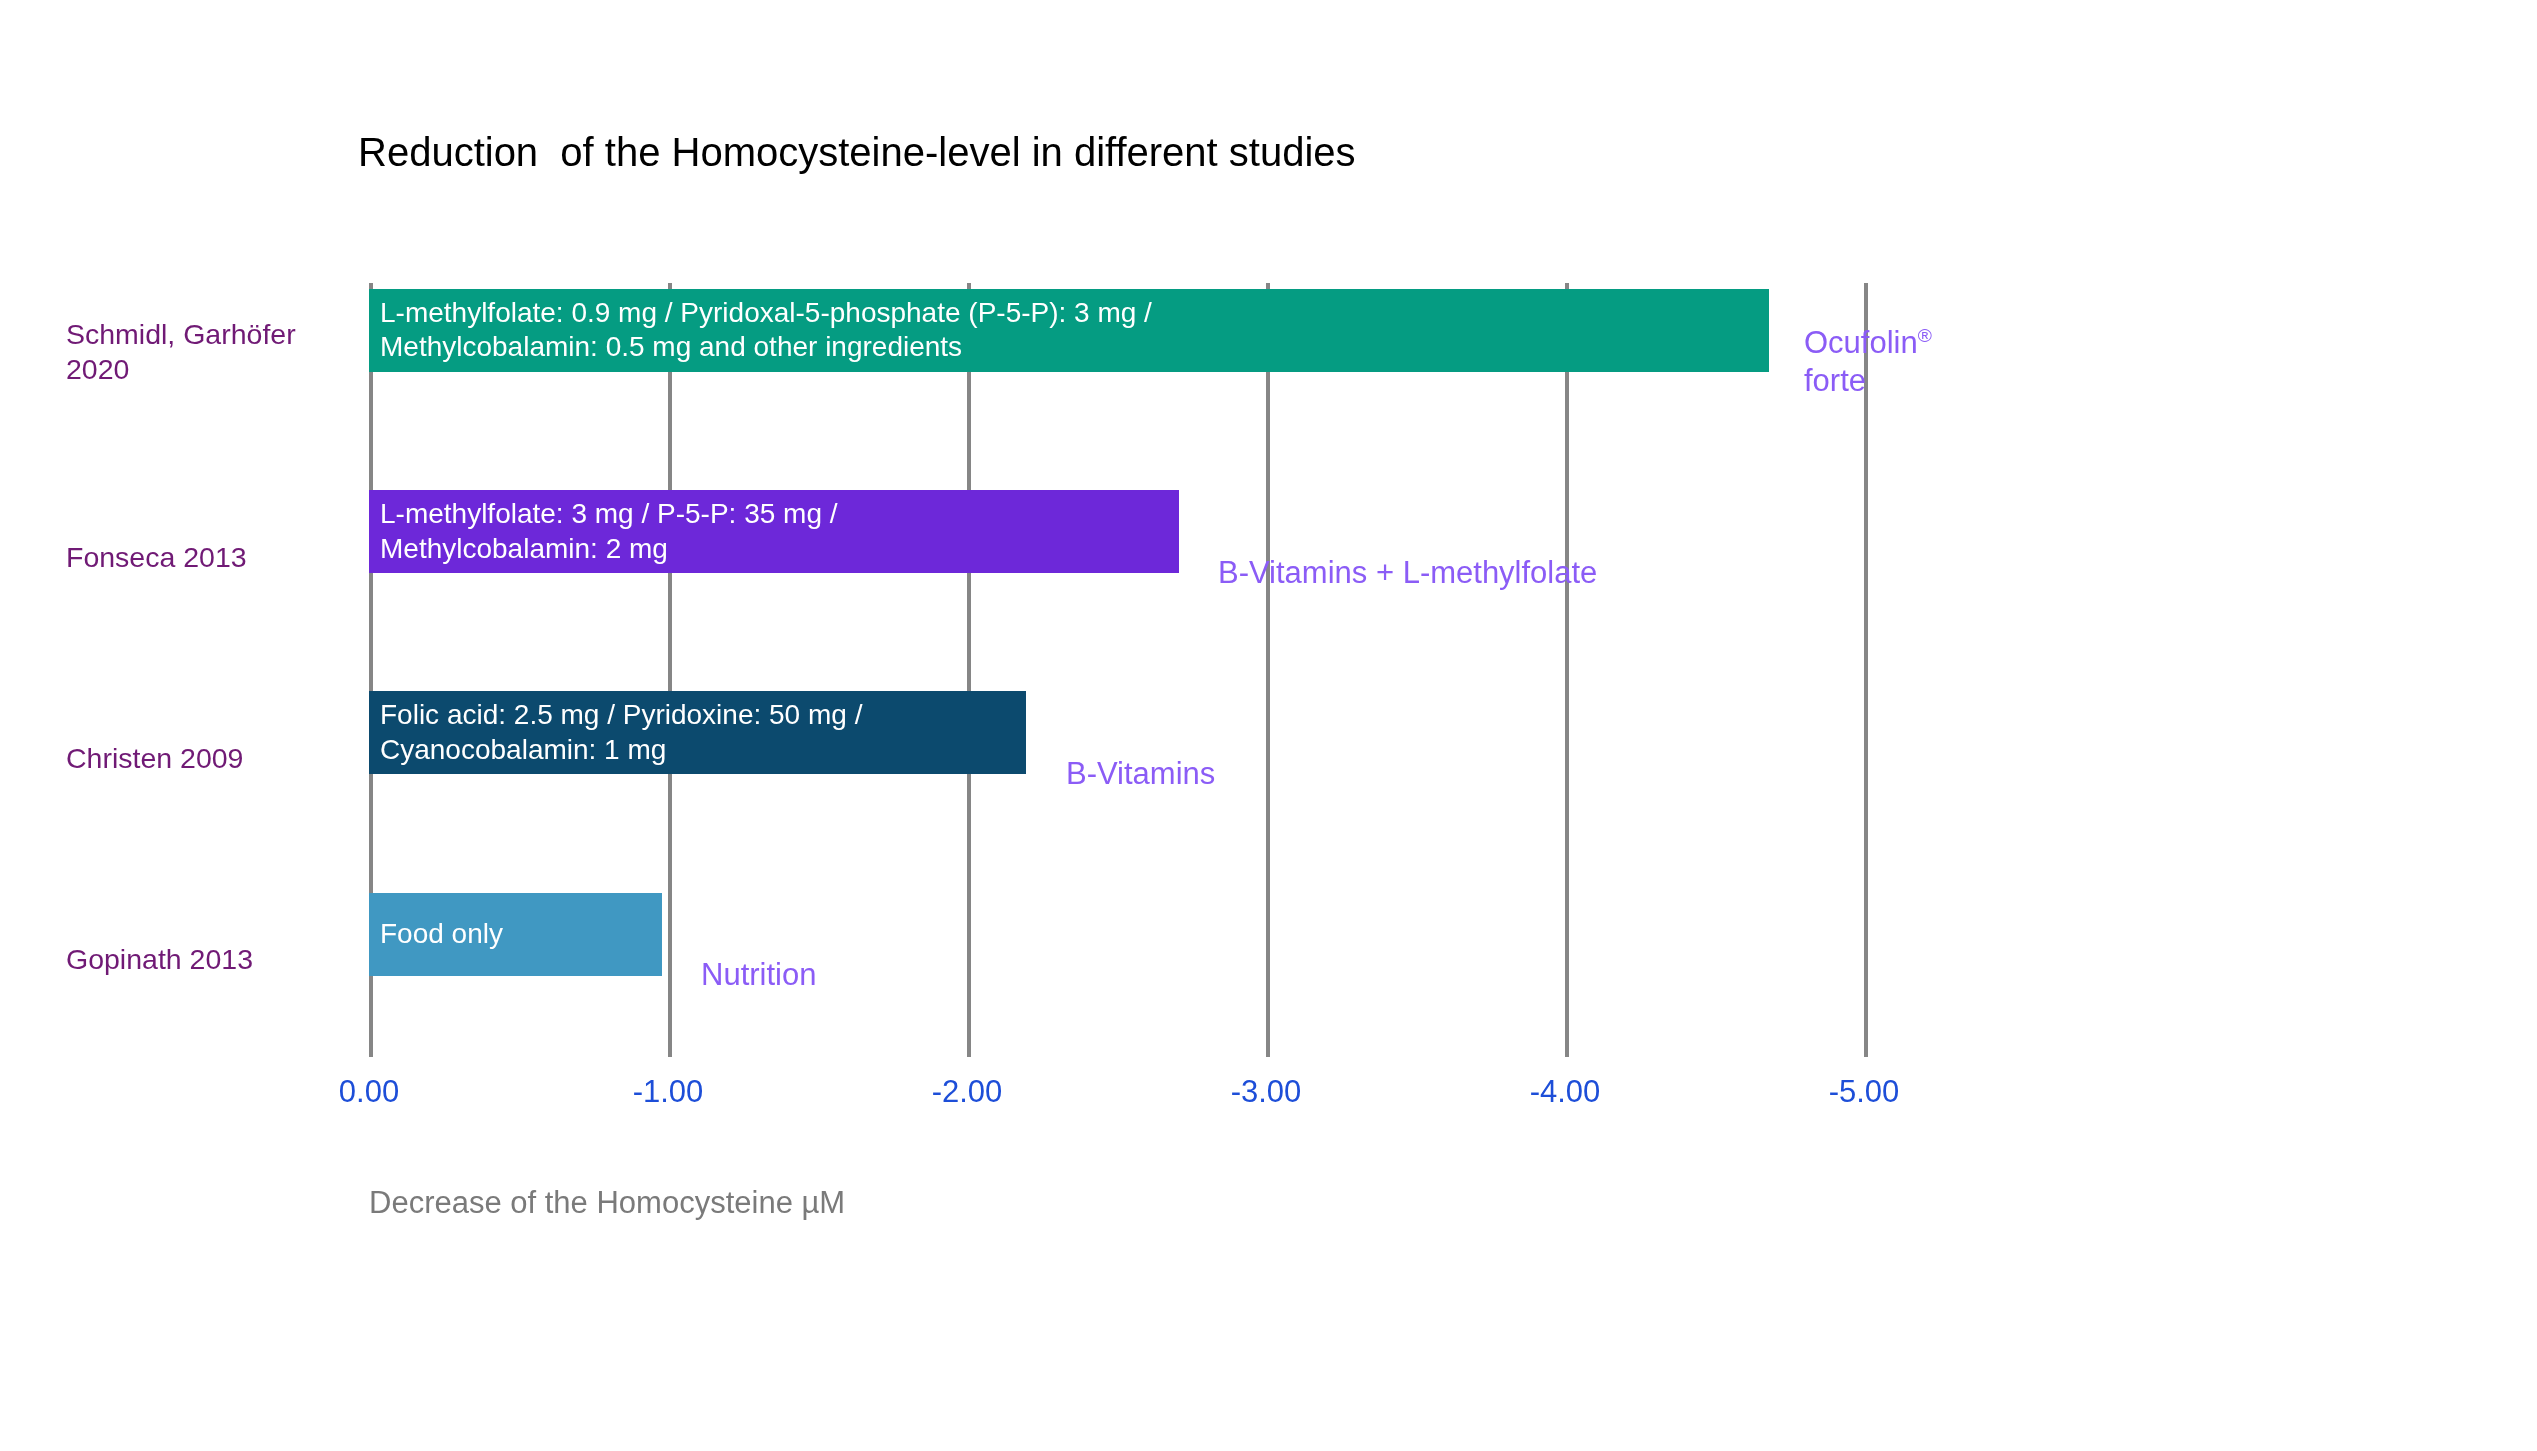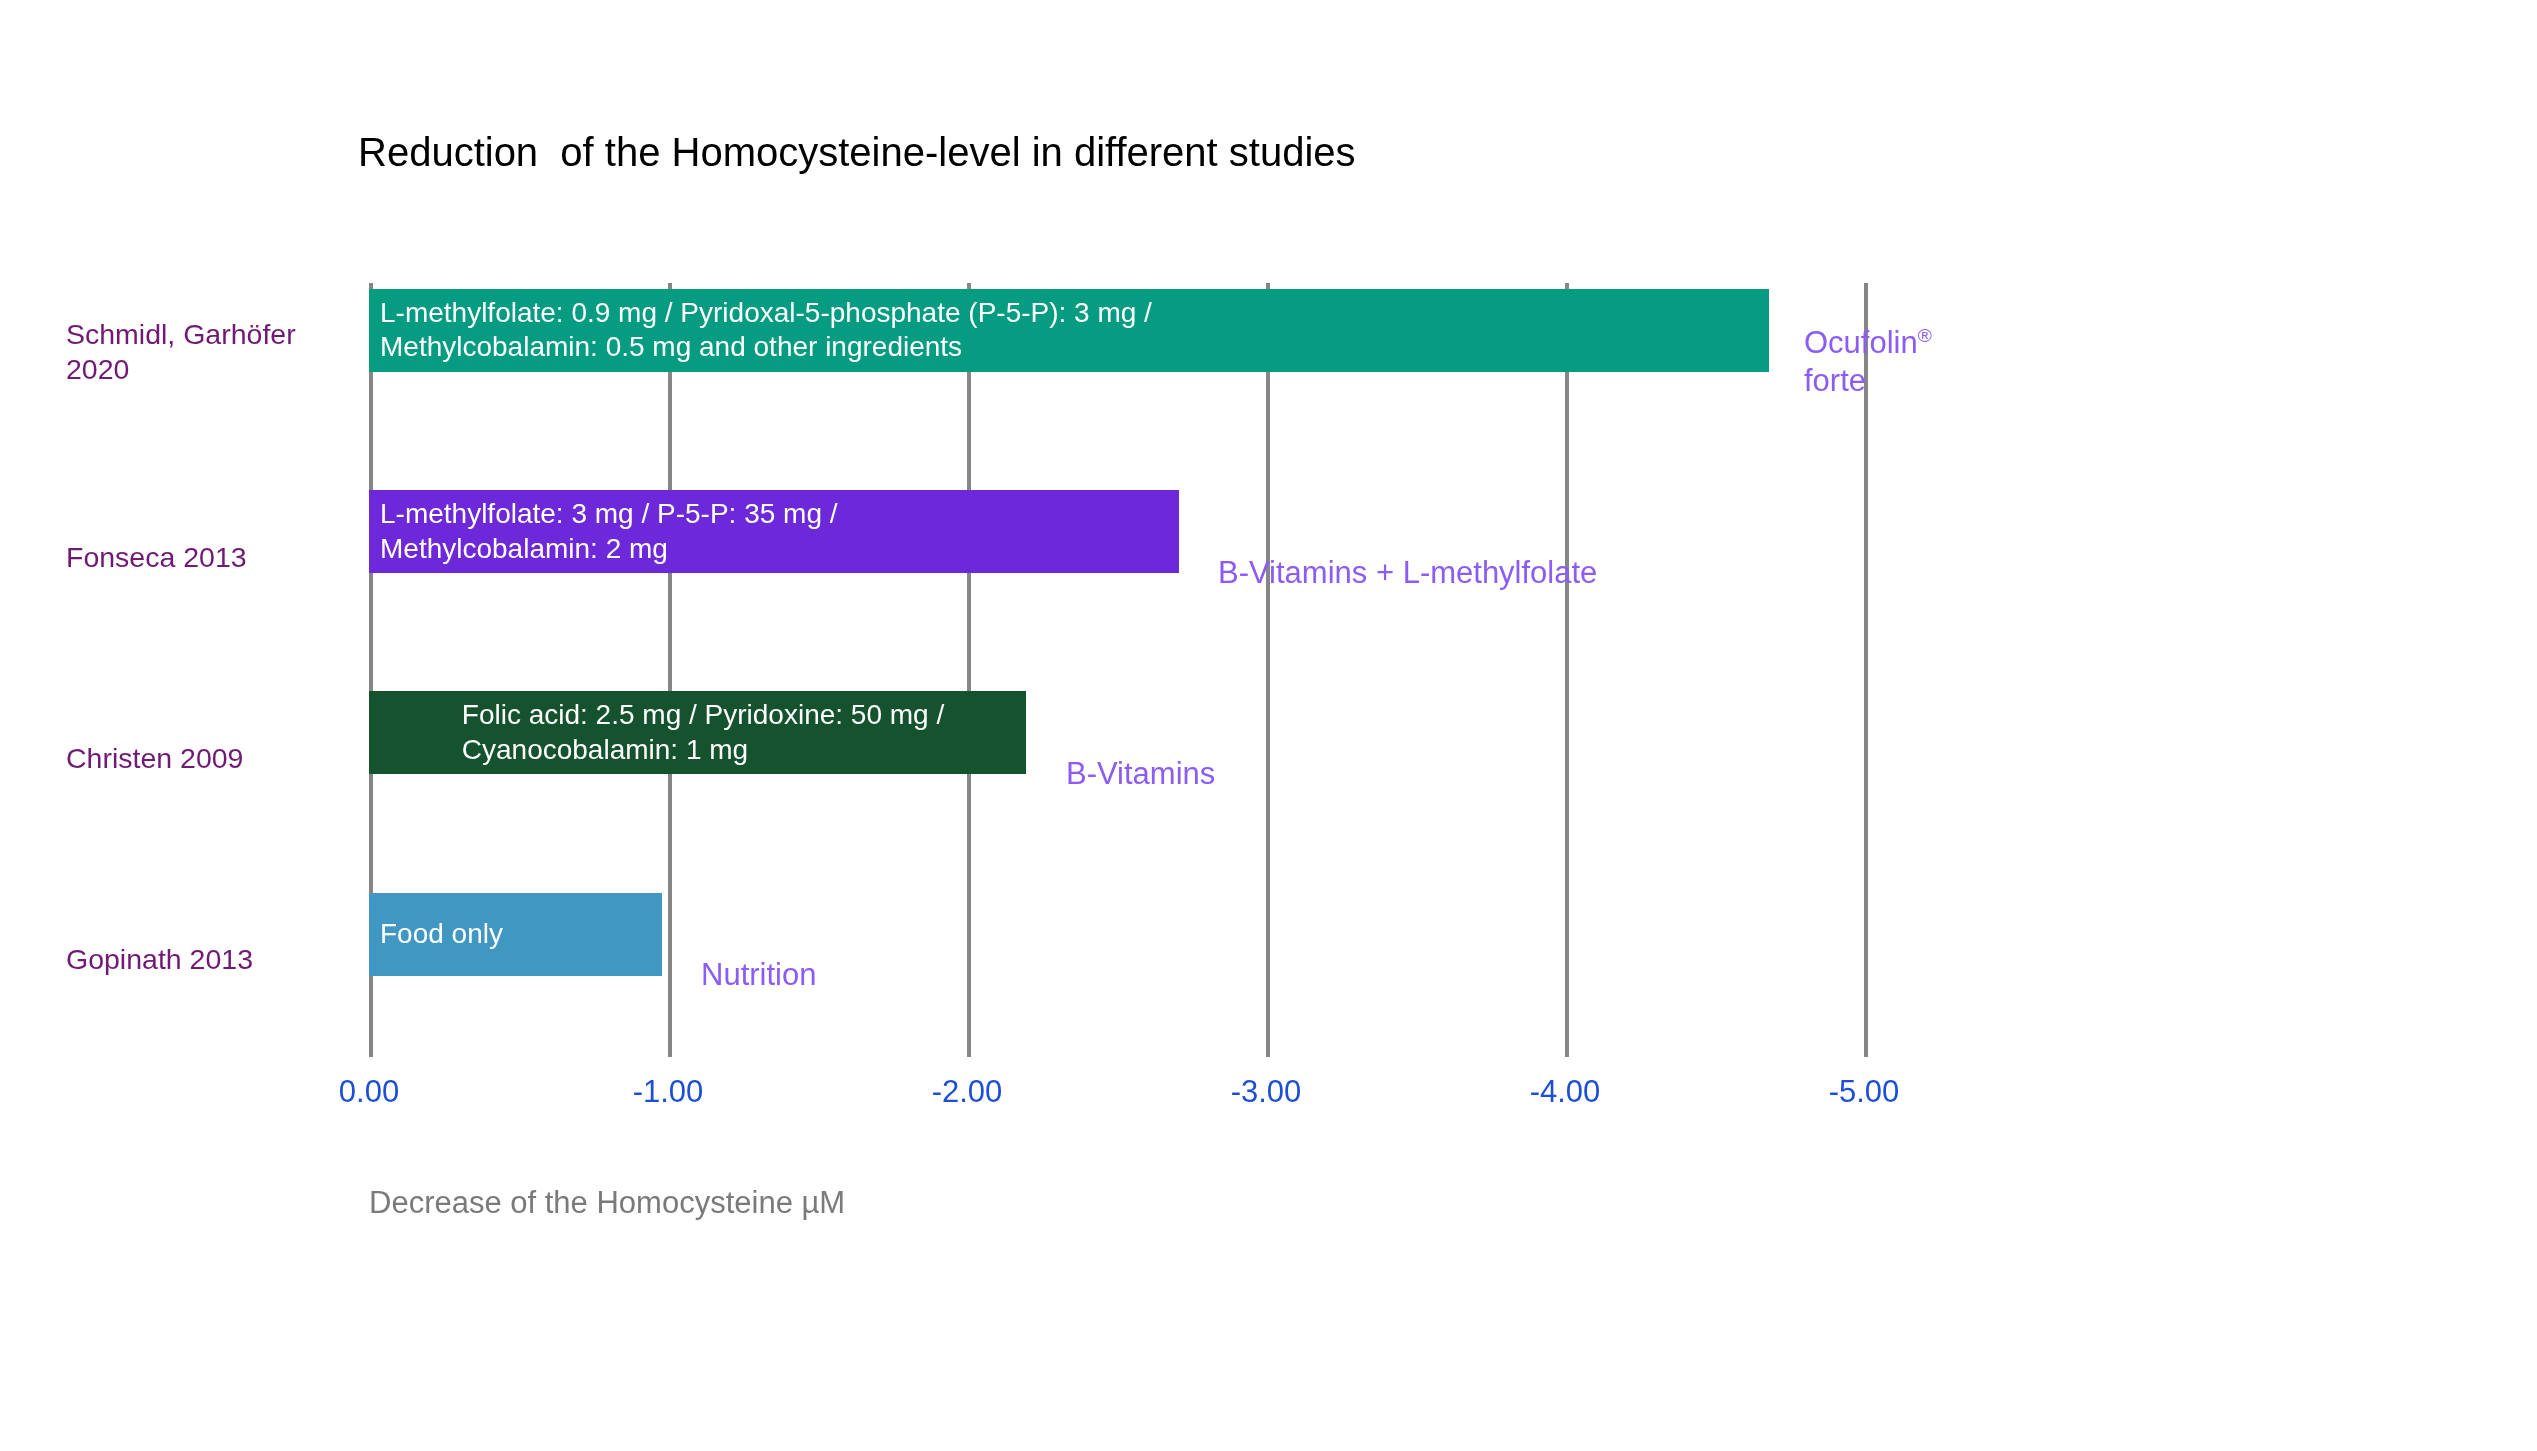--- a/index.html
+++ b/index.html
@@ -157,21 +157,21 @@
     </div>
 
     <div class="bar-row" style="top:207px;">
       <div class="bar" style="width:810px;background:#6d28d9;">
         <div class="bar-label">L-methylfolate: 3 mg / P-5-P: 35 mg /
 Methylcobalamin: 2 mg</div>
       </div>
     </div>
 
     <div class="bar-row" style="top:408px;">
-      <div class="bar" style="width:657px;background:#14532d;justify-content:center;">
+      <div class="bar" style="width:657px;background:#0c4a6e;">
         <div class="bar-label">Folic acid: 2.5 mg / Pyridoxine: 50 mg /
 Cyanocobalamin: 1 mg</div>
       </div>
     </div>
 
     <div class="bar-row" style="top:610px;">
       <div class="bar" style="width:293px;background:#4098c2;">
         <div class="bar-label single">Food only</div>
       </div>
     </div>

